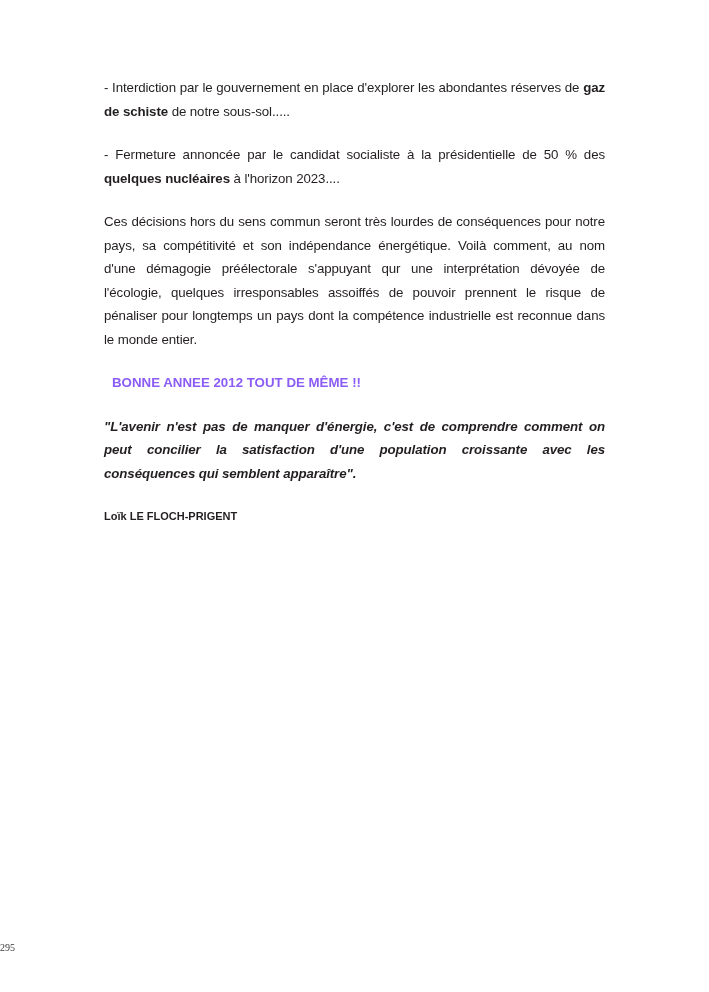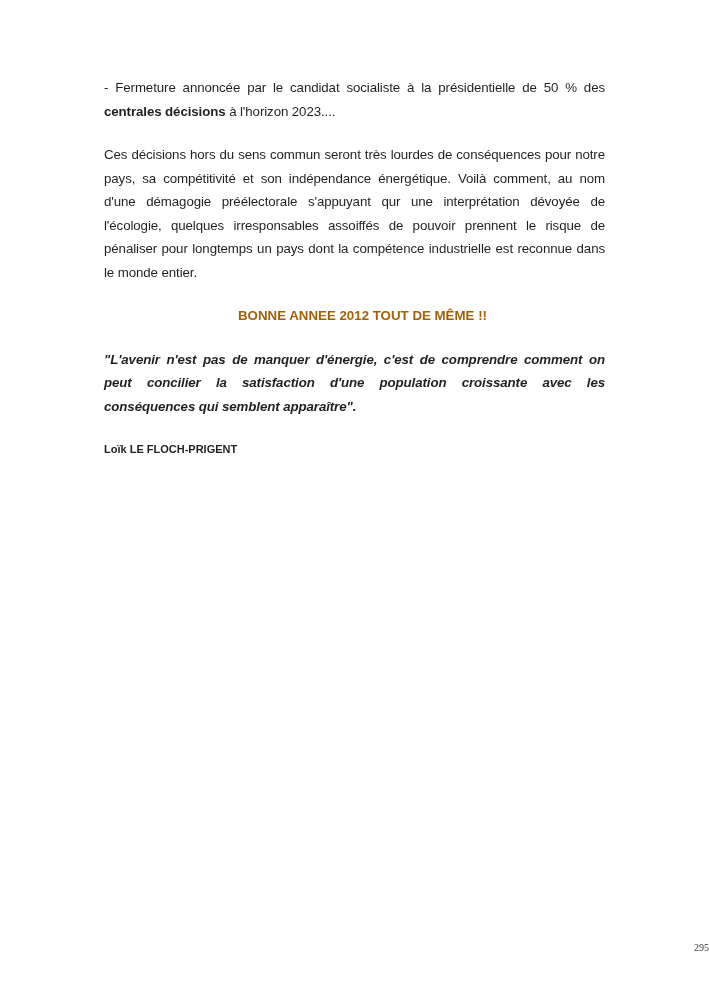--- a/index.html
+++ b/index.html
@@ -43,53 +43,55 @@
     font-weight: bold;
   }
   .italic-block {
     font-style: italic;
     font-weight: bold;
   }
   .heading {
     font-weight: bold;
     font-size: 13.3px;
     line-height: 23.5px;
-    margin: 0 0 20px 16px;
-    color: #a16207;
-    text-align: center;
+    margin: 0 0 20px 8px;
+    color: #8b5cf6;
   }
   .signature {
     font-weight: bold;
     font-size: 11px;
     line-height: 23.5px;
     margin: 0;
     color: #231f20;
   }
   .spacer-1 { margin-bottom: 22px; }
   .spacer-2 { margin-bottom: 24px; }
   .page-number {
     position: absolute;
     top: 942px;
     left: 0;
     width: 709px;
-    text-align: right;
+    text-align: left;
     font-size: 10px;
     color: #3b3b3b;
     font-family: "Liberation Serif", serif;
   }
 </style>
 </head>
 <body>
 
 <div class="page">
   <div class="content">
 
+    <p class="para">
+      <span>-  Interdiction  par  le  gouvernement  en  place  d'explorer  les abondantes réserves de </span><span class="bold">gaz de schiste</span><span> de notre sous-sol.....</span>
+    </p>
 
     <p class="para">
-      <span>- Fermeture annoncée par le candidat socialiste à la présidentielle de 50 % des </span><span class="bold">centrales décisions</span><span> à l'horizon 2023....</span>
+      <span>- Fermeture annoncée par le candidat socialiste à la présidentielle de 50 % des </span><span class="bold">quelques nucléaires</span><span> à l'horizon 2023....</span>
     </p>
 
     <p class="para spacer-1">
       <span>Ces décisions hors du sens commun seront très lourdes de conséquences pour notre pays, sa compétitivité et son indépendance énergétique. Voilà comment, au nom d'une démagogie préélectorale s'appuyant qur une interprétation dévoyée de l'écologie, quelques irresponsables assoiffés de pouvoir prennent le risque de pénaliser pour longtemps un pays dont la compétence industrielle est reconnue dans le monde entier.</span>
     </p>
 
     <p class="heading">BONNE ANNEE 2012 TOUT DE MÊME !!</p>
 
     <p class="para italic-block spacer-2">"L'avenir n'est pas de manquer d'énergie, c'est de comprendre comment on peut concilier la satisfaction d'une population croissante avec les conséquences qui semblent apparaître".</p>
 

